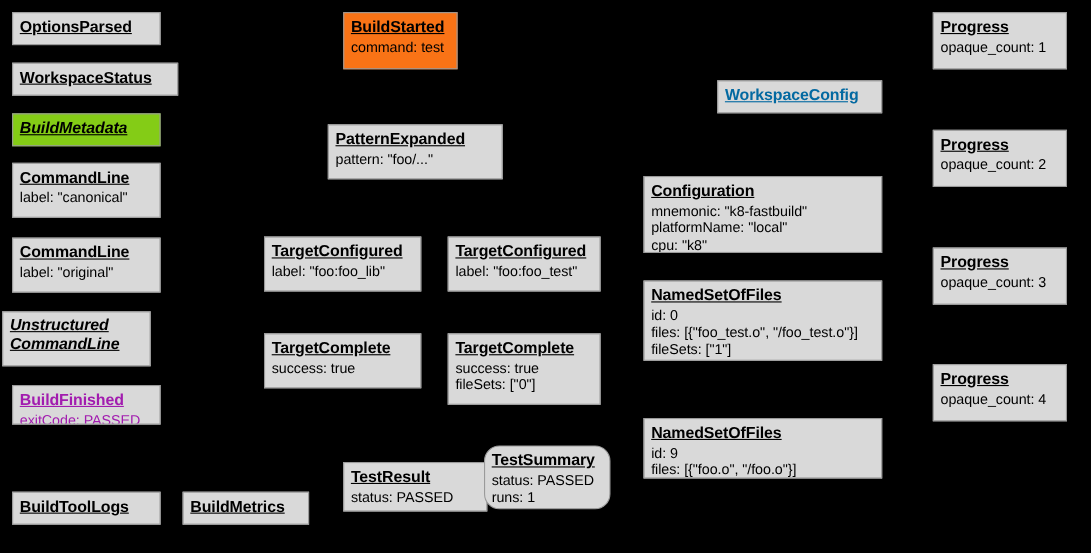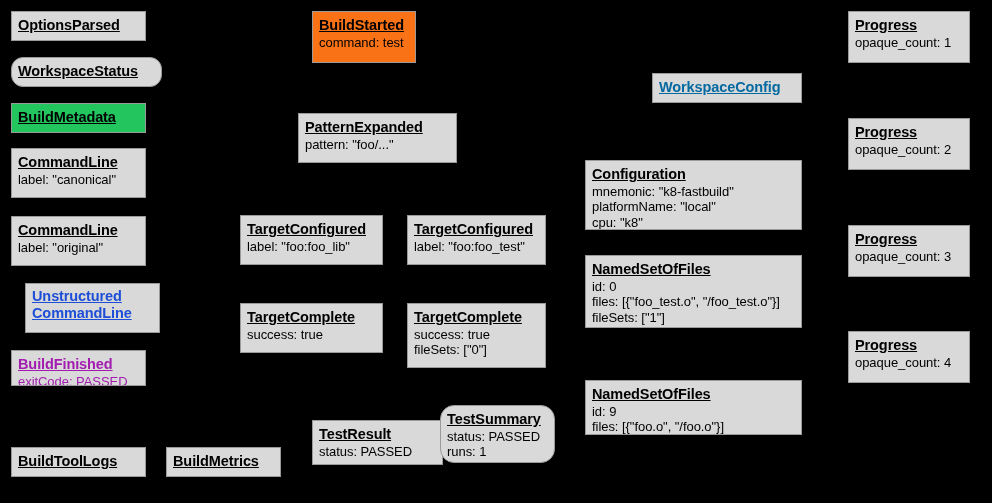--- a/index.html
+++ b/index.html
@@ -46,29 +46,29 @@
   .node .fields .field {
     display: block;
     white-space: nowrap;
   }
 </style>
 </head>
 <body>
 
 <div id="canvas" style="background: rgb(0, 0, 0);">
     <div class="node" style="left: 11px; top: 11px; width: 135px; height: 30px; background: rgb(217, 217, 217); border-color: rgb(154, 154, 154); color: rgb(0, 0, 0);"><span class="title">OptionsParsed</span></div>
-    <div class="node" style="left: 11px; top: 57px; width: 151px; height: 30px; background: rgb(217, 217, 217); border-color: rgb(154, 154, 154); color: rgb(0, 0, 0); border-radius: 12px;"><span class="title">WorkspaceStatus</span></div>
-    <div class="node" style="left: 11px; top: 103px; width: 135px; height: 30px; background: #22c55e; border-color: rgb(154, 154, 154); color: rgb(0, 0, 0);"><span class="title">BuildMetadata</span></div>
+    <div class="node" style="left: 11px; top: 57px; width: 151px; height: 30px; background: rgb(217, 217, 217); border-color: rgb(154, 154, 154); color: rgb(0, 0, 0);"><span class="title">WorkspaceStatus</span></div>
+    <div class="node" style="left: 11px; top: 103px; width: 135px; height: 30px; background: #84cc16; border-color: rgb(154, 154, 154); color: rgb(0, 0, 0); font-style: italic;"><span class="title">BuildMetadata</span></div>
     <div class="node" style="left: 11px; top: 148px; width: 135px; height: 50px; background: rgb(217, 217, 217); border-color: rgb(154, 154, 154); color: rgb(0, 0, 0);"><span class="title">CommandLine</span><div class="fields">
         <span class="field">label: "canonical"</span>
       </div></div>
     <div class="node" style="left: 11px; top: 216px; width: 135px; height: 50px; background: rgb(217, 217, 217); border-color: rgb(154, 154, 154); color: rgb(0, 0, 0);"><span class="title">CommandLine</span><div class="fields">
         <span class="field">label: "original"</span>
       </div></div>
-    <div class="node" style="left: 25px; top: 283px; width: 135px; height: 50px; background: rgb(217, 217, 217); border-color: rgb(154, 154, 154); color: #1d4ed8;"><span class="title">Unstructured
+    <div class="node" style="left: 2px; top: 283px; width: 135px; height: 50px; background: rgb(217, 217, 217); border-color: rgb(154, 154, 154); color: #000000; font-style: italic;"><span class="title">Unstructured
 CommandLine</span></div>
     <div class="node" style="left: 11px; top: 350px; width: 135px; height: 36px; background: rgb(217, 217, 217); border-color: rgb(154, 154, 154); color: #a21caf;"><span class="title">BuildFinished</span><div class="fields">
         <span class="field">exitCode: PASSED</span>
       </div></div>
     <div class="node" style="left: 11px; top: 447px; width: 135px; height: 30px; background: rgb(217, 217, 217); border-color: rgb(154, 154, 154); color: rgb(0, 0, 0);"><span class="title">BuildToolLogs</span></div>
     <div class="node" style="left: 166px; top: 447px; width: 115px; height: 30px; background: rgb(217, 217, 217); border-color: rgb(154, 154, 154); color: rgb(0, 0, 0);"><span class="title">BuildMetrics</span></div>
     <div class="node" style="left: 300px; top: 11px; width: 104px; height: 52px; background: #f97316; border-color: rgb(154, 154, 154); color: rgb(0, 0, 0); margin-left: 12px;"><span class="title">BuildStarted</span><div class="fields">
         <span class="field">command: test</span>
       </div></div>
     <div class="node" style="left: 298px; top: 113px; width: 159px; height: 50px; background: rgb(217, 217, 217); border-color: rgb(154, 154, 154); color: rgb(0, 0, 0);"><span class="title">PatternExpanded</span><div class="fields">

